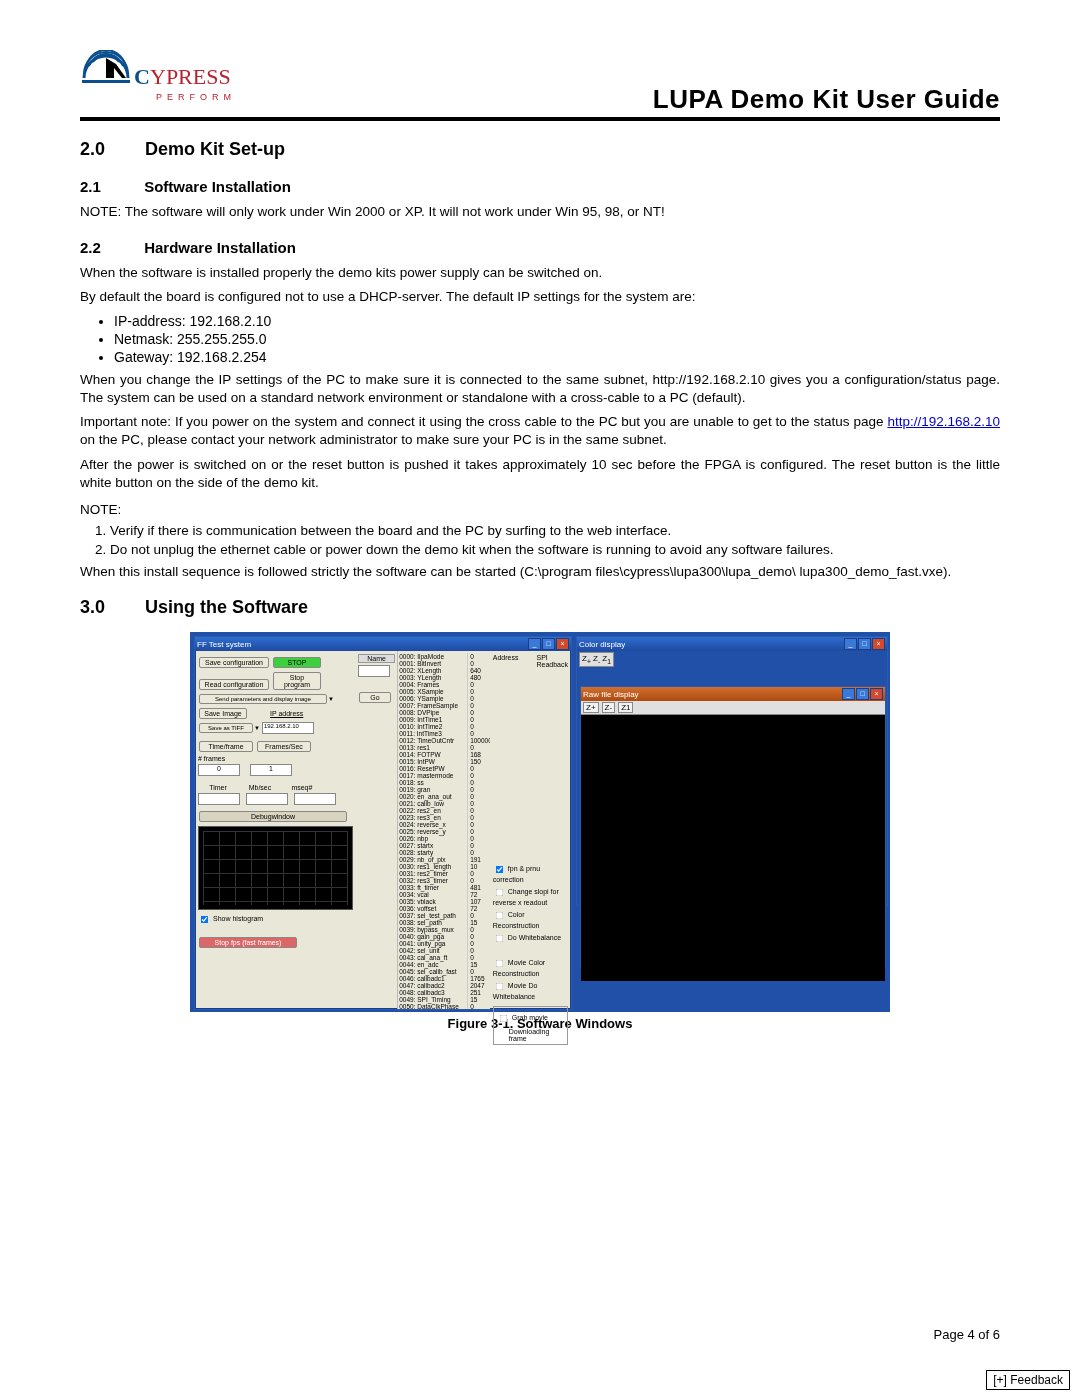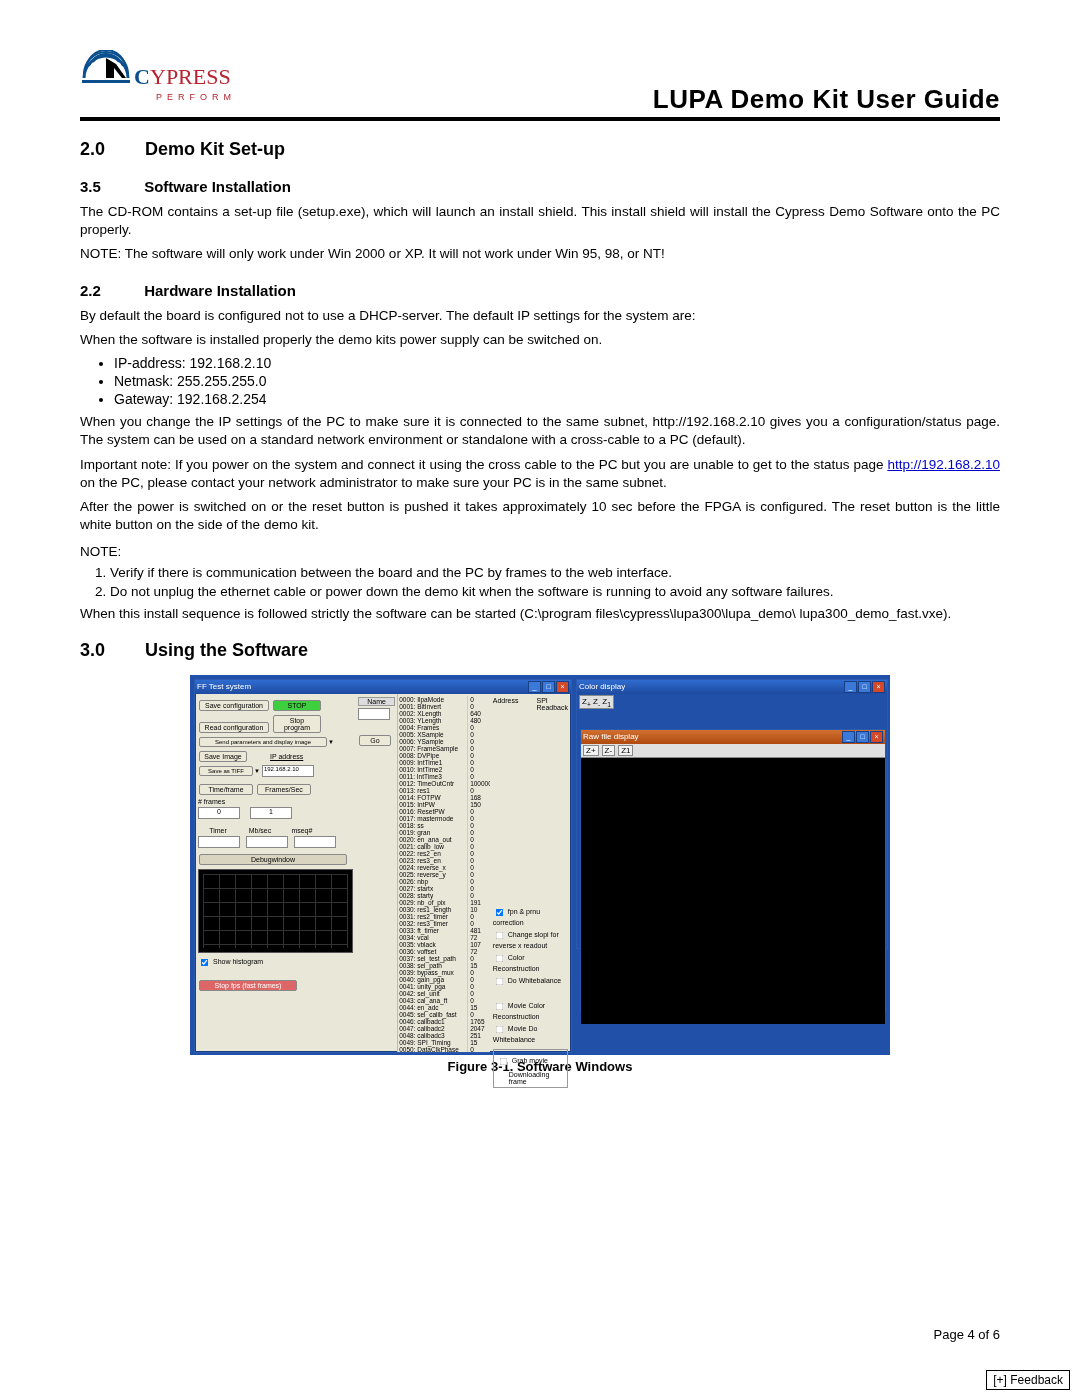--- a/index.html
+++ b/index.html
@@ -290,45 +290,44 @@
     </svg>
     <div class="doc-title">LUPA Demo Kit User Guide</div>
   </div>
 
   <div class="section-heading">
     <span class="section-num">2.0</span>
     <span>Demo Kit Set-up</span>
   </div>
 
   <div class="subheading">
-    <span class="sub-num">3.5</span>
+    <span class="sub-num">2.1</span>
     <span>Software Installation</span>
   </div>
-  <p>The CD-ROM contains a set-up file (setup.exe), which will launch an install shield. This install shield will install the Cypress Demo Software onto the PC properly.</p>
   <p>NOTE: The software will only work under Win 2000 or XP. It will not work under Win 95, 98, or NT!</p>
 
   <div class="subheading">
     <span class="sub-num">2.2</span>
     <span>Hardware Installation</span>
   </div>
+  <p>When the software is installed properly the demo kits power supply can be switched on.</p>
   <p>By default the board is configured not to use a DHCP-server. The default IP settings for the system are:</p>
-  <p>When the software is installed properly the demo kits power supply can be switched on.</p>
   <ul class="bullets">
     <li>IP-address: 192.168.2.10</li>
     <li>Netmask: 255.255.255.0</li>
     <li>Gateway: 192.168.2.254</li>
   </ul>
   <p>When you change the IP settings of the PC to make sure it is connected to the same subnet, http://192.168.2.10 gives you a configuration/status page. The system can be used on a standard network environment or standalone with a cross-cable to a PC (default).</p>
   <p>
     <span>Important note: If you power on the system and connect it using the cross cable to the PC but you are unable to get to the status page </span><a class="link">http://192.168.2.10</a><span> on the PC, please contact your network administrator to make sure your PC is in the same subnet.</span>
   </p>
   <p>After the power is switched on or the reset button is pushed it takes approximately 10 sec before the FPGA is configured. The reset button is the little white button on the side of the demo kit.</p>
   <div class="note-label">NOTE:</div>
   <ol class="ol-notes">
-    <li>Verify if there is communication between the board and the PC by frames to the web interface.</li>
+    <li>Verify if there is communication between the board and the PC by surfing to the web interface.</li>
     <li>Do not unplug the ethernet cable or power down the demo kit when the software is running to avoid any software failures.</li>
   </ol>
   <p>When this install sequence is followed strictly the software can be started (C:\program files\cypress\lupa300\lupa_demo\ lupa300_demo_fast.vxe).</p>
 
   <div class="section-heading">
     <span class="section-num">3.0</span>
     <span>Using the Software</span>
   </div>
 
   <div class="figure">

